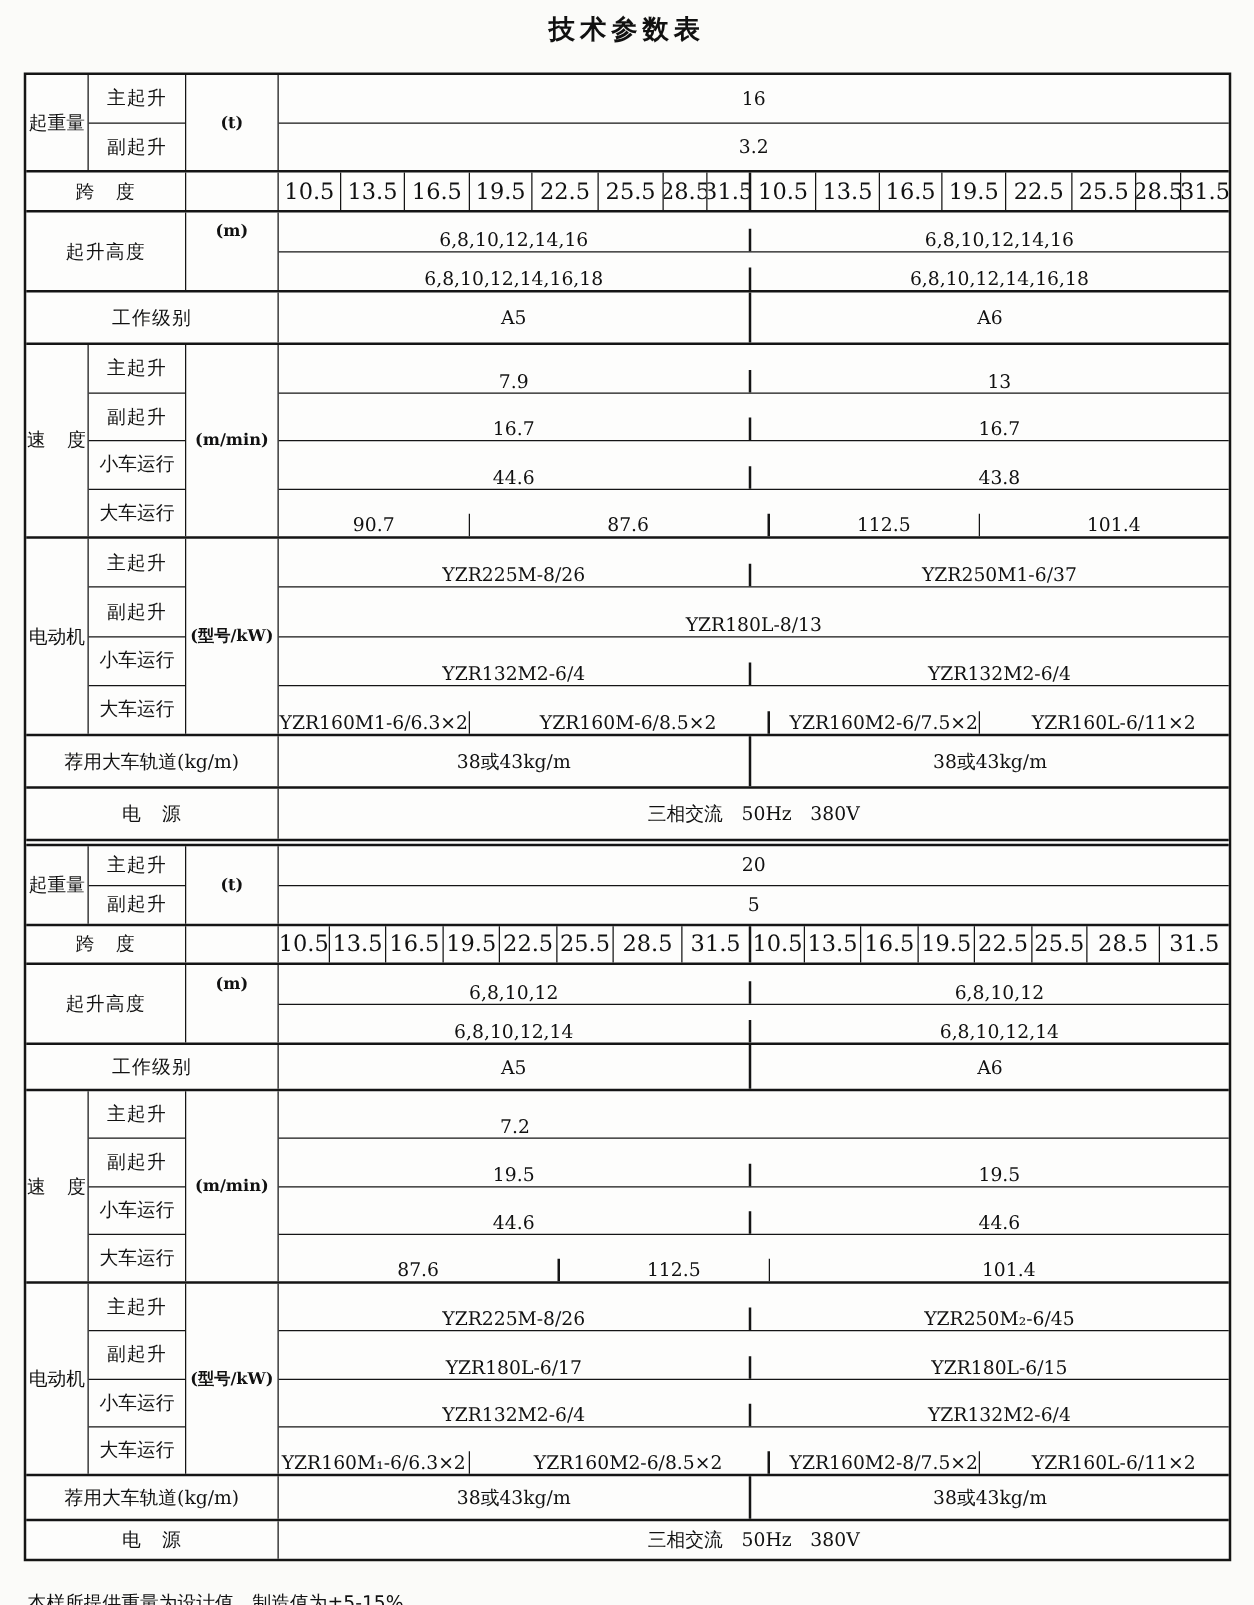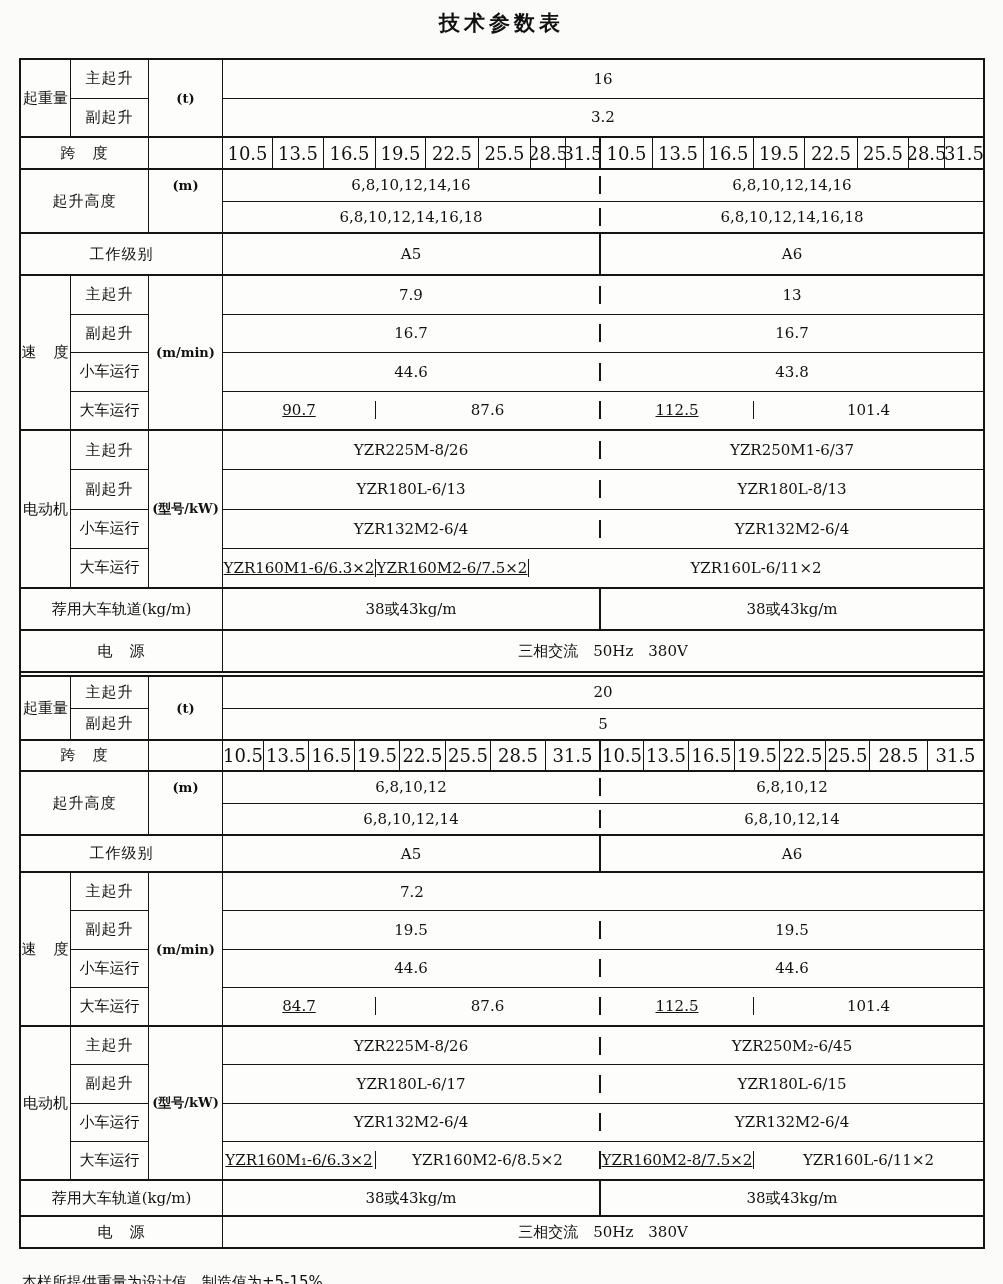--- a/index.html
+++ b/index.html
@@ -9,38 +9,38 @@
   .tbl{position:absolute;left:19px;top:58px;width:966px;border:2px solid #151515;background:#fdfdfc;box-sizing:border-box;}
   .tbl *{box-sizing:border-box;}
   .grp{display:flex;border-bottom:2px solid #151515;align-items:stretch;}
   .grp.noBB{border-bottom:none;}
   .cell{border-right:1px solid #151515;display:flex;align-items:center;justify-content:center;text-align:center;font-size:15px;overflow:hidden;white-space:nowrap;padding:0 1px;}
   .grp > .cell:last-child, .cellrow > .cell:last-child{border-right:none;}
   .stack{display:flex;flex-direction:column;border-right:1px solid #151515;}
   .stack:last-child{border-right:none;}
   .stack > .cell{border-right:none;flex:1;}
   .stack > .bb{border-bottom:1px solid #151515;}
-  .cellrow{display:flex;flex:1;align-items:center;}
+  .cellrow{display:flex;flex:1;align-items:flex-end;gap:15px;}
   .cellrow.bb{border-bottom:1px solid #151515;}
   .cellrow > .cell{border-right:1px solid #151515;}
   .c1{width:50px;}
   .c2{width:78px;}
   .c3{width:74px;}
   .c12{width:128px;}
   .c123{width:202px;}
   .fill{flex:1;}
   .lbl{font-weight:normal;letter-spacing:1px;}
   .tight{letter-spacing:0;padding:0;text-align:right;}
   .unit{font-size:13px;font-weight:bold;letter-spacing:0;}
   .unitTop{align-items:flex-start;padding-top:8px;}
   .mid{border-right-width:2px !important;}
   .val{font-size:15px;}
   .spn{font-size:18px;padding:0;}
   .lhalf{width:378px;}
-  .w153{width:153px;text-decoration:underline;}
+  .w153{width:153px;}
   .w225{width:225px;}
   .secSep{height:6px;border-top:2px solid #151515;border-bottom:2px solid #151515;background:#fdfdfc;}
   .footer{position:absolute;left:22px;top:1258px;font-size:15px;font-family:"DejaVu Sans","Liberation Sans",sans-serif;}
 </style>
 </head>
 <body>
 
 <div class="page">
   <h1 class="title">技术参数表</h1>
 
@@ -140,29 +140,29 @@
         <div class="cell lbl bb tight">小车运行</div>
         <div class="cell lbl tight">大车运行</div>
       </div>
       <div class="cell c3 unit tight">(型号/kW)</div>
       <div class="stack fill">
         <div class="cellrow bb">
           <div class="cell val lhalf mid">YZR225M-8/26</div>
           <div class="cell val fill">YZR250M1-6/37</div>
         </div>
         <div class="cellrow bb">
-          <div class="cell val lhalf mid">YZR180L-6/13</div>
           <div class="cell val fill">YZR180L-8/13</div>
         </div>
         <div class="cellrow bb">
           <div class="cell val lhalf mid">YZR132M2-6/4</div>
           <div class="cell val fill">YZR132M2-6/4</div>
         </div>
         <div class="cellrow">
           <div class="cell val w153">YZR160M1-6/6.3×2</div>
+          <div class="cell val w225 mid">YZR160M-6/8.5×2</div>
           <div class="cell val w153">YZR160M2-6/7.5×2</div>
           <div class="cell val fill">YZR160L-6/11×2</div>
         </div>
       </div>
     </div>
 
     <div class="grp" style="height:42px">
       <div class="cell c123 lbl tight">荐用大车轨道(kg/m)</div>
       <div class="cell val lhalf mid">38或43kg/m</div>
       <div class="cell val fill">38或43kg/m</div>
@@ -245,21 +245,20 @@
         </div>
         <div class="cellrow bb">
           <div class="cell val lhalf mid">19.5</div>
           <div class="cell val fill">19.5</div>
         </div>
         <div class="cellrow bb">
           <div class="cell val lhalf mid">44.6</div>
           <div class="cell val fill">44.6</div>
         </div>
         <div class="cellrow">
-          <div class="cell val w153">84.7</div>
           <div class="cell val w225 mid">87.6</div>
           <div class="cell val w153">112.5</div>
           <div class="cell val fill">101.4</div>
         </div>
       </div>
     </div>
 
     <div class="grp" style="height:154px">
       <div class="cell c1 lbl tight">电动机</div>
       <div class="stack c2">

